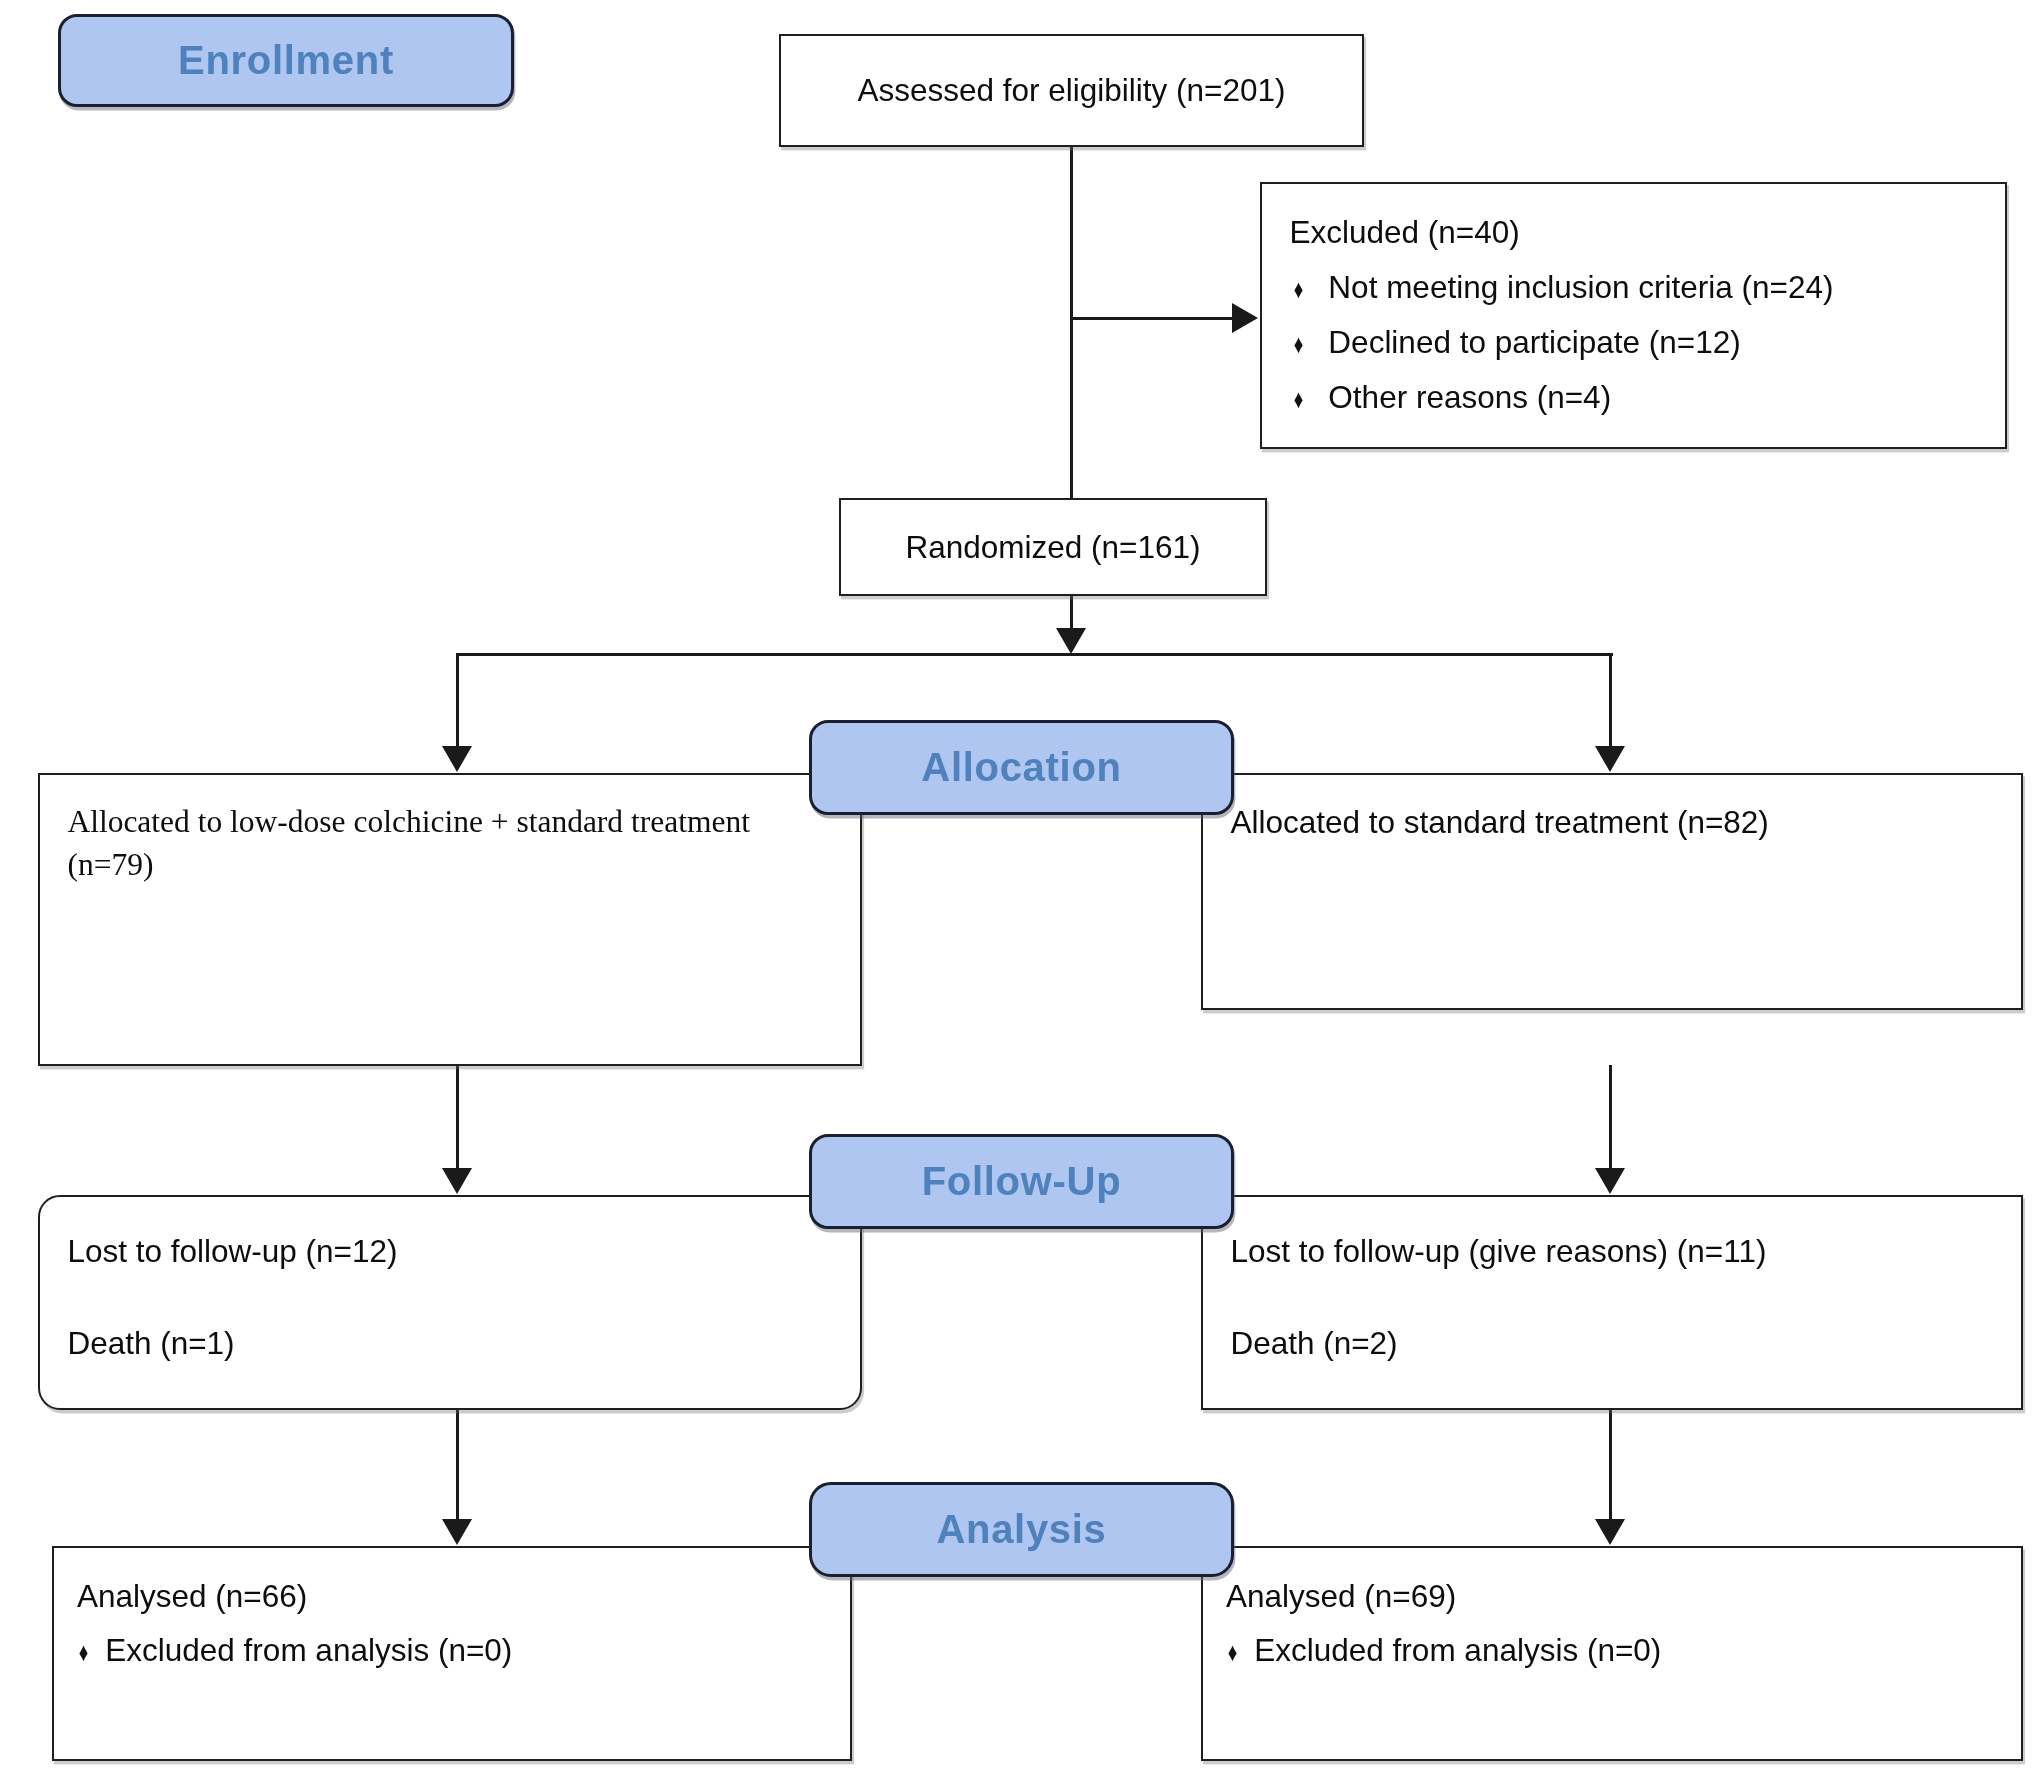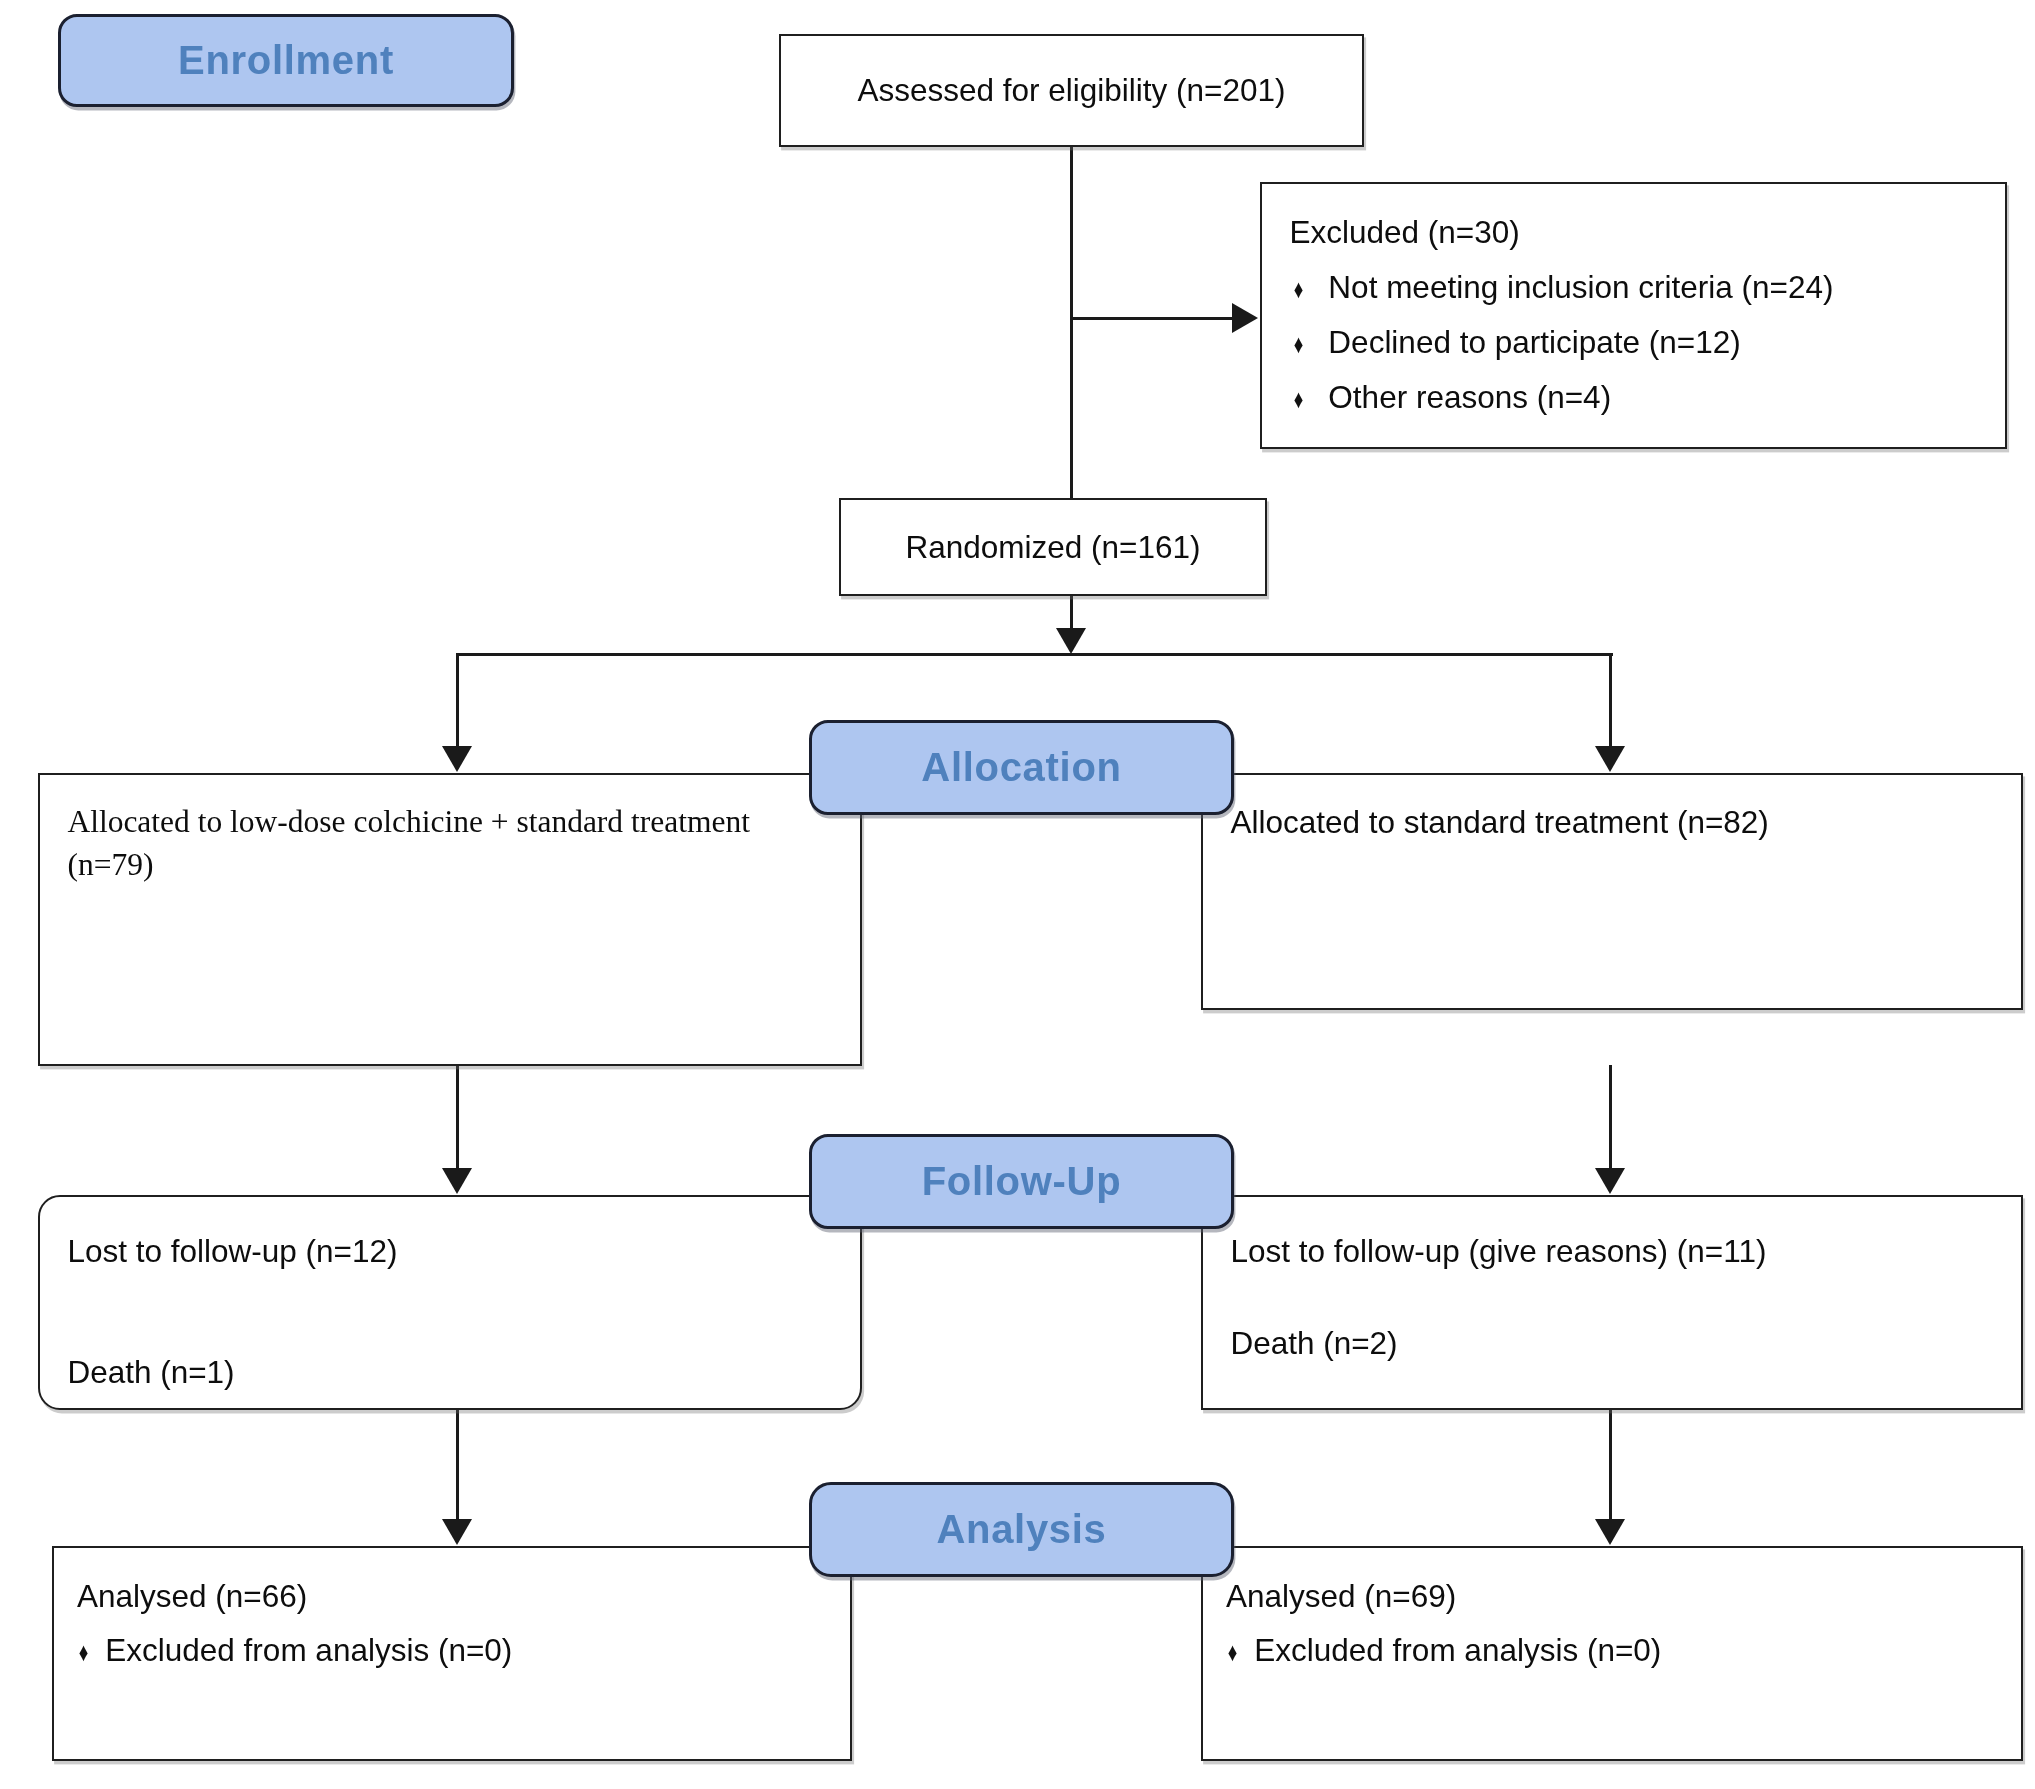--- a/index.html
+++ b/index.html
@@ -96,21 +96,21 @@
   <div class="pill" style="left:58px;top:14.4px;width:456px;height:93px;">
     <span>Enrollment</span>
   </div>
 
   <div class="box" style="left:779px;top:34px;width:585px;height:113px;">
     <div class="centered">Assessed for eligibility (n=201)</div>
   </div>
 
   <div class="box" style="left:1260px;top:182px;width:747px;height:267px;">
     <div class="pad-text" style="top:27.4px;">
-      <div>Excluded (n=30)</div>
+      <div>Excluded (n=40)</div>
       <div class="excl-bullets">
         <div class="bullet-row">
           <span class="diamond">♦</span>
           <span>Not meeting inclusion criteria (n=24)</span>
         </div>
         <div class="bullet-row">
           <span class="diamond">♦</span>
           <span>Declined to participate (n=12)</span>
         </div>
         <div class="bullet-row">
@@ -131,21 +131,21 @@
   <div class="box" style="left:1201px;top:773px;width:822px;height:237px;">
     <div class="pad-text" style="top:26px;">Allocated to standard treatment (n=82)</div>
   </div>
   <div class="pill" style="left:809px;top:720px;width:425px;height:95px;">
     <span>Allocation</span>
   </div>
 
   <div class="box" style="left:38px;top:1195px;width:824px;height:215px;border-radius:22px;">
     <div class="pad-text" style="top:33px;">
       <div>Lost to follow-up (n=12)</div>
-      <div style="margin-top:78px;">Death (n=1)</div>
+      <div style="margin-top:49px;">Death (n=1)</div>
     </div>
   </div>
   <div class="box" style="left:1201px;top:1195px;width:822px;height:215px;">
     <div class="pad-text" style="top:33px;">
       <div>Lost to follow-up (give reasons) (n=11)</div>
       <div style="margin-top:49px;">Death (n=2)</div>
     </div>
   </div>
   <div class="pill" style="left:809px;top:1134px;width:425px;height:95px;">
     <span>Follow-Up</span>

